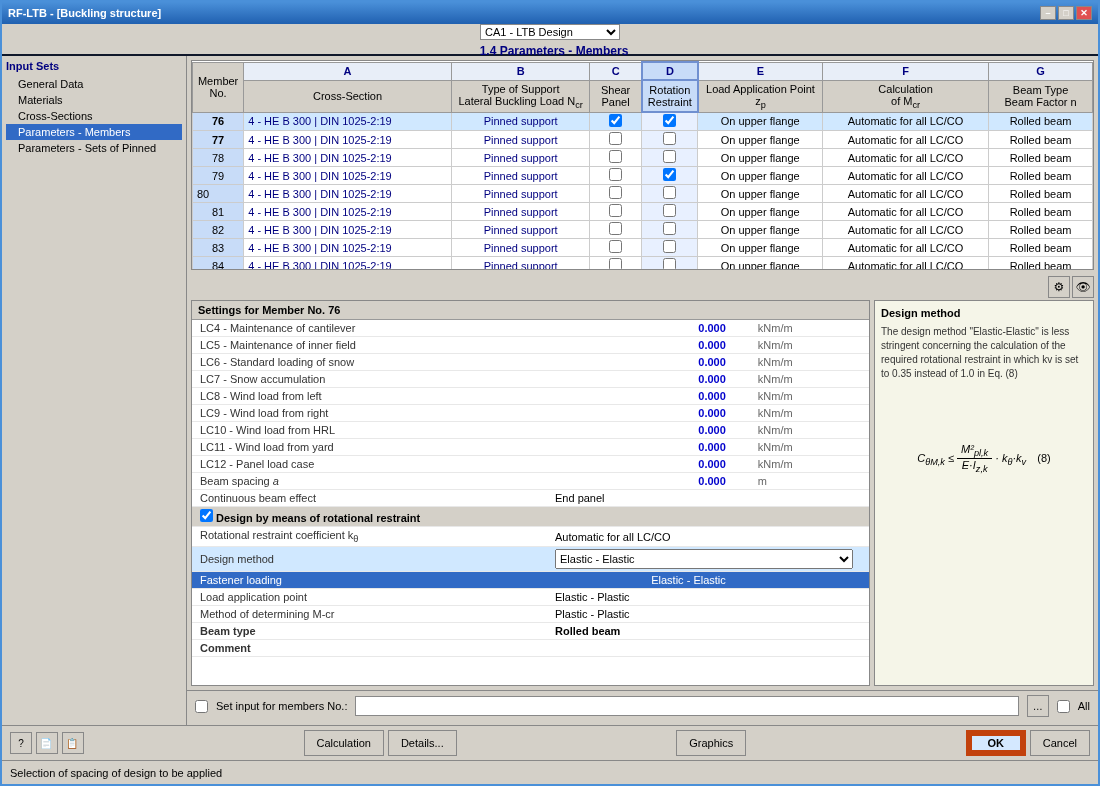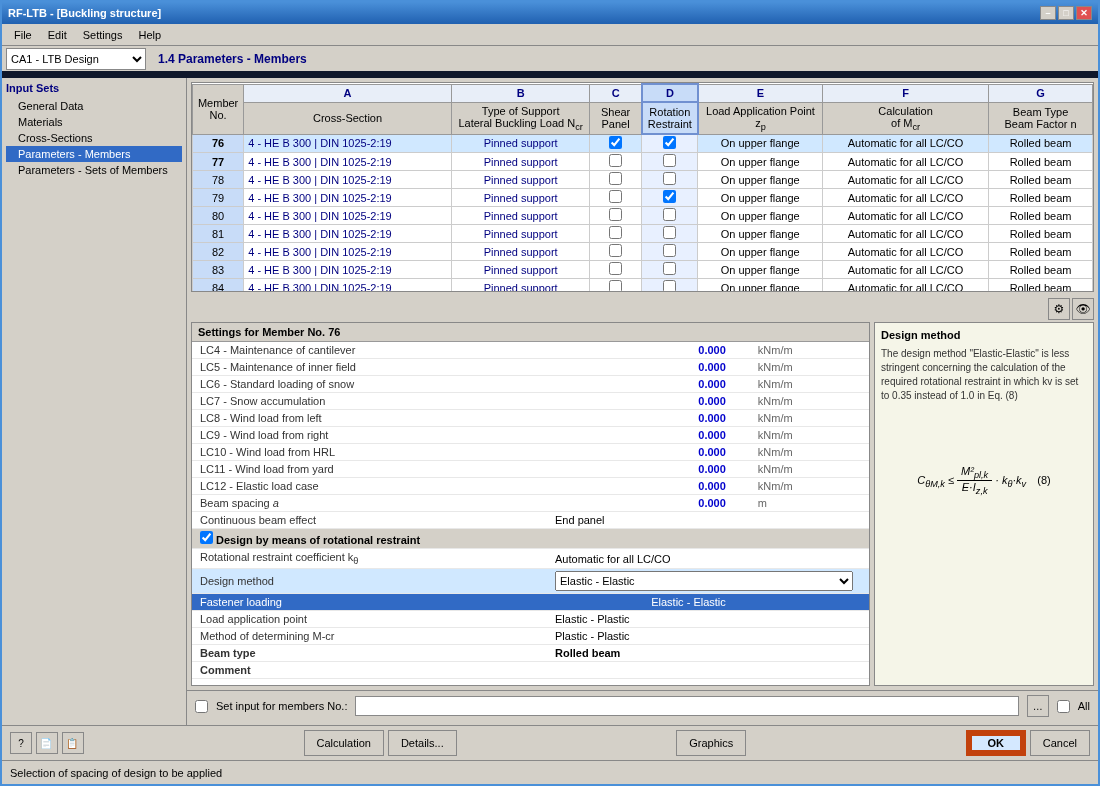--- a/index.html
+++ b/index.html
@@ -41,25 +41,26 @@
       padding: 0 4px;
     }
     .menu-item {
       padding: 2px 8px;
       cursor: pointer;
       font-size: 11px;
     }
     .toolbar-bar {
       height: 32px;
       background: #d4d0c8;
-      border-bottom: 7px solid #0f172a;
+      border-bottom: 2px solid #0f172a;
       display: flex;
       align-items: center;
-      padding: 0 4px;
+      padding: 0 16px;
       gap: 4px;
+      flex-direction: column;
     }
     .dropdown-select {
       height: 22px;
       width: 140px;
       font-size: 11px;
       background: white;
       border: 1px solid #888;
     }
     .sidebar {
       width: 185px;
@@ -262,43 +263,37 @@
 
   <div class="title-bar">
     <span>RF-LTB - [Buckling structure]</span>
     <div class="title-bar-buttons">
       <div class="title-btn">–</div>
       <div class="title-btn">□</div>
       <div class="title-btn close">✕</div>
     </div>
   </div>
 
-  <div class="menu-bar">
-    <div class="menu-item">File</div>
-    <div class="menu-item">Edit</div>
-    <div class="menu-item">Settings</div>
-    <div class="menu-item">Help</div>
-  </div>
 
   <div class="toolbar-bar">
     <select class="dropdown-select">
       <option>CA1 - LTB Design</option>
     </select>
     <span style="font-size:12px;font-weight:bold;color:#000080;padding-left:8px;">1.4 Parameters - Members</span>
   </div>
 
   <div style="display:flex;flex:1;overflow:hidden;">
 
     <div class="sidebar">
       <div class="sidebar-header">Input Sets</div>
       <div class="sidebar-item">General Data</div>
       <div class="sidebar-item">Materials</div>
       <div class="sidebar-item">Cross-Sections</div>
       <div class="sidebar-item active">Parameters - Members</div>
-      <div class="sidebar-item">Parameters - Sets of Members</div>
+      <div class="sidebar-item">Parameters - Sets of Pinned</div>
     </div>
 
     <div class="content-area">
 
       <div class="table-container" style="height:210px;flex:none;">
         <table class="data-table">
           <thead>
             <tr>
               <th rowspan="2" style="width:36px;">Member<br>No.</th>
               <th colspan="1" style="background:#e8eef8;color:#000080;font-weight:bold;">A</th>
@@ -354,21 +349,21 @@
     <td style="text-align:center;background:#c8dcf8;font-weight:normal">79</td>
     <td style="text-align:left;color:#000080;">4 - HE B 300 | DIN 1025-2:19</td>
     <td style="color:#000080;">Pinned support</td>
     <td class="checkbox-cell"><input type="checkbox" style=""></td>
     <td class="checkbox-cell" style="background:#e8f0ff;"><input type="checkbox" checked="" style=""></td>
     <td>On upper flange</td>
     <td>Automatic for all LC/CO</td>
     <td>Rolled beam</td>
   </tr>
               <tr>
-    <td style="text-align:center;background:#c8dcf8;font-weight:normal">80</td>
+    <td style="text-align:left;background:#c8dcf8;font-weight:normal">80</td>
     <td style="text-align:left;color:#000080;">4 - HE B 300 | DIN 1025-2:19</td>
     <td style="color:#000080;">Pinned support</td>
     <td class="checkbox-cell"><input type="checkbox" style=""></td>
     <td class="checkbox-cell" style="background:#e8f0ff;"><input type="checkbox" style=""></td>
     <td>On upper flange</td>
     <td>Automatic for all LC/CO</td>
     <td>Rolled beam</td>
   </tr>
               <tr>
     <td style="text-align:center;background:#c8dcf8;font-weight:normal">81</td>
@@ -459,21 +454,21 @@
                   <td style="padding-left:8px;">LC10 - Wind load from HRL</td>
       <td class="value-cell" style="text-align:right;color:#0000cc;font-weight:bold;">0.000</td>
       <td class="unit-cell" style="color:#666;">kNm/m</td>
                 </tr>
                 <tr>
                   <td style="padding-left:8px;">LC11 - Wind load from yard</td>
       <td class="value-cell" style="text-align:right;color:#0000cc;font-weight:bold;">0.000</td>
       <td class="unit-cell" style="color:#666;">kNm/m</td>
                 </tr>
                 <tr>
-                  <td style="padding-left:8px;">LC12 - Elastic load case</td>
+                  <td style="padding-left:8px;">LC12 - Panel load case</td>
       <td class="value-cell" style="text-align:right;color:#0000cc;font-weight:bold;">0.000</td>
       <td class="unit-cell" style="color:#666;">kNm/m</td>
                 </tr>
                 <tr>
                   <td style="padding-left:8px;">Beam spacing <span style="font-style:italic">a</span></td>
       <td class="value-cell" style="text-align:right;color:#0000cc;font-weight:bold;">0.000</td>
       <td class="unit-cell" style="color:#666;">m</td>
                 </tr>
                 <tr>
                   <td style="padding-left:8px;">Continuous beam effect</td>

